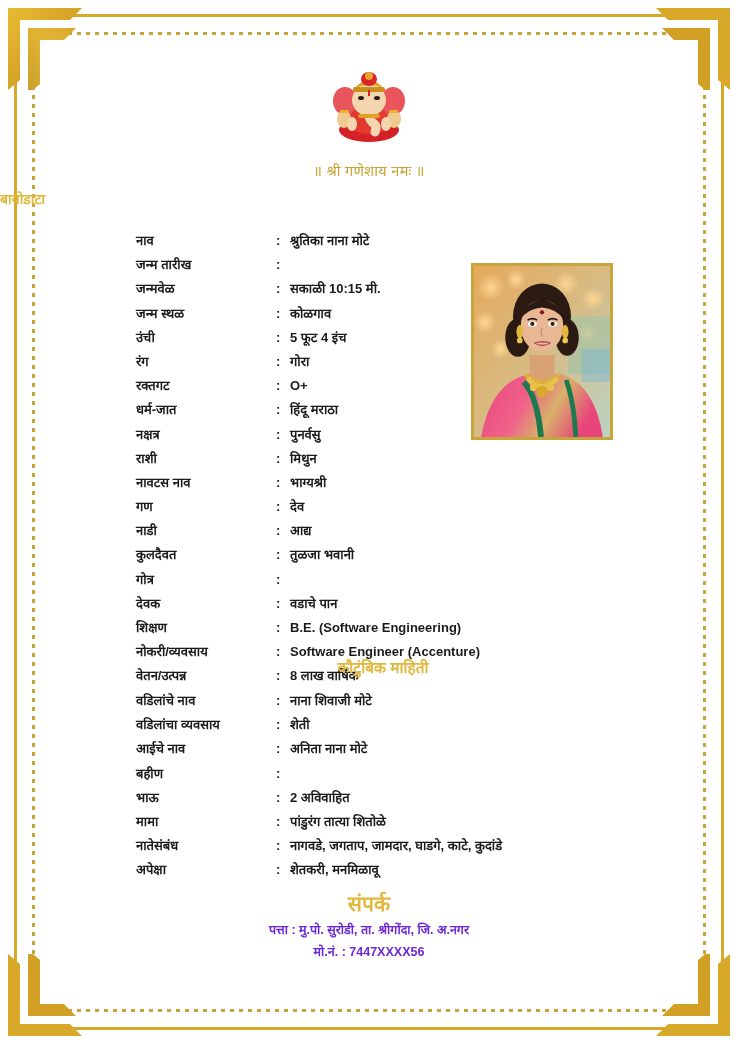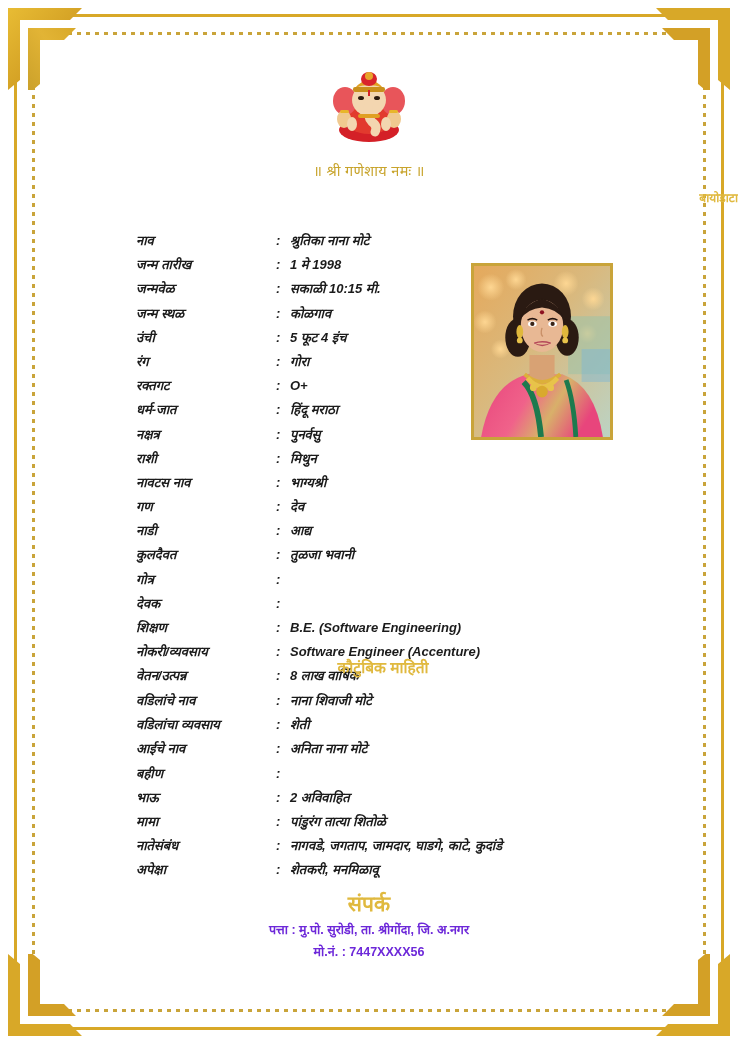--- a/index.html
+++ b/index.html
@@ -88,23 +88,23 @@
     color: #c8a42c;
     font-size: 14.5px;
     font-weight: normal;
     letter-spacing: .3px;
     z-index: 3;
   }
   .doc-title {
     position: absolute;
     left: 0; right: 0;
     top: 189px;
-    text-align: right;
+    text-align: left;
     color: #e0b93f;
-    font-size: 12px;
+    font-size: 14px;
     font-weight: bold;
     z-index: 3;
   }
 
   
   .photo-frame {
     position: absolute;
     left: 471px;
     top: 263px;
     width: 142px;
@@ -124,21 +124,20 @@
     z-index: 3;
   }
   .row {
     display: flex;
     align-items: baseline;
     height: 24.2px;
     font-size: 13px;
     color: #1b1b1b;
     font-weight: bold;
     white-space: nowrap;
-    font-style: italic;
   }
   .row .label {
     width: 140px;
     flex: 0 0 140px;
   }
   .row .colon {
     width: 14px;
     flex: 0 0 14px;
   }
   .row .value {
@@ -340,21 +339,20 @@
 
   <div class="section" id="personal-section">
       <div class="row">
         <span class="label">नाव</span>
         <span class="colon">:</span>
         <span class="value">श्रुतिका नाना मोटे</span>
       </div>
       <div class="row">
         <span class="label">जन्म तारीख</span>
         <span class="colon">:</span>
-        <span class="value">1 मे 1998</span>
       </div>
       <div class="row">
         <span class="label">जन्मवेळ</span>
         <span class="colon">:</span>
         <span class="value">सकाळी 10:15 मी.</span>
       </div>
       <div class="row">
         <span class="label">जन्म स्थळ</span>
         <span class="colon">:</span>
         <span class="value">कोळगाव</span>
@@ -409,20 +407,21 @@
         <span class="colon">:</span>
         <span class="value">तुळजा भवानी</span>
       </div>
       <div class="row">
         <span class="label">गोत्र</span>
         <span class="colon">:</span>
       </div>
       <div class="row">
         <span class="label">देवक</span>
         <span class="colon">:</span>
+        <span class="value">वडाचे पान</span>
       </div>
       <div class="row">
         <span class="label">शिक्षण</span>
         <span class="colon">:</span>
         <span class="value">B.E. (Software Engineering)</span>
       </div>
       <div class="row">
         <span class="label">नोकरी/व्यवसाय</span>
         <span class="colon">:</span>
         <span class="value">Software Engineer (Accenture)</span>

